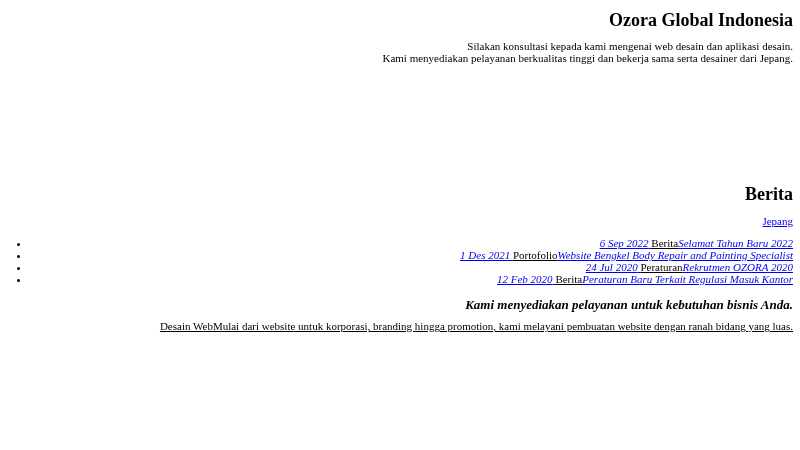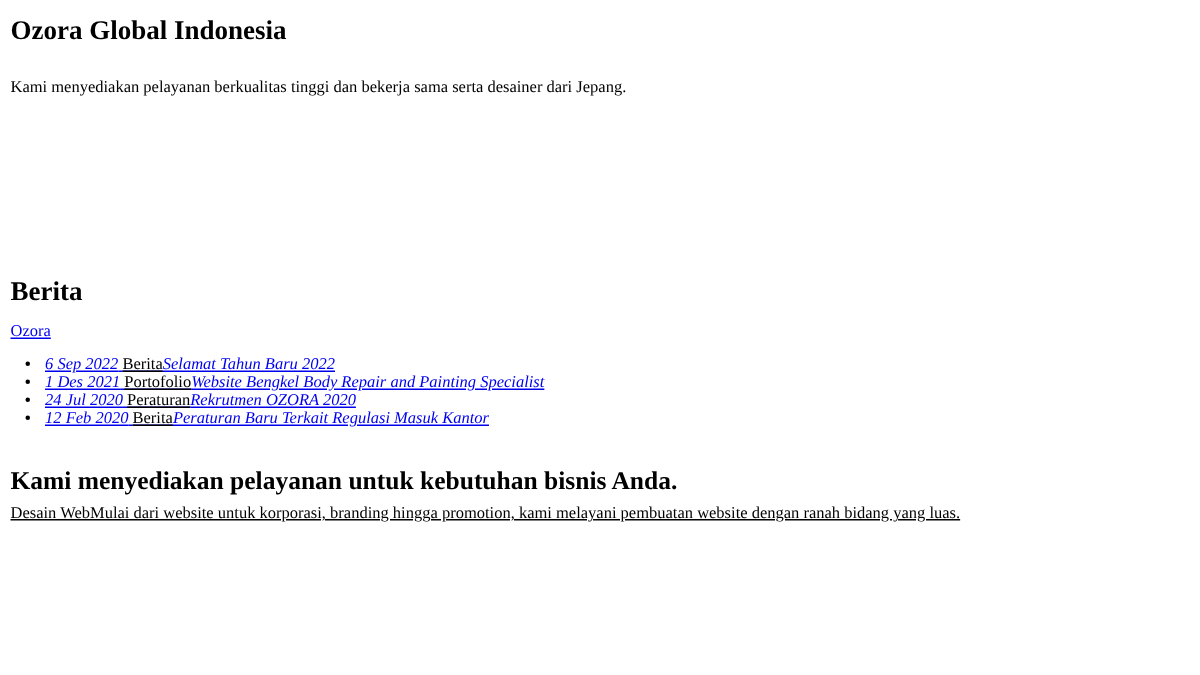--- a/index.html
+++ b/index.html
@@ -1,15 +1,15 @@
 <!DOCTYPE html>
 <html><head>
 <meta charset="utf-8">
 <style>
-  * { box-sizing: border-box; }
+  * { box-sizing: border-box; text-align: right; }
   html, body {
     margin: 0; padding: 0;
     background: #ffffff;
     width: 800px; height: 450px;
     overflow: hidden;
     font-family: "Liberation Serif", "DejaVu Serif", serif;
     color: #000000;
   }
   .page { padding: 0 7px; width: 800px; }
   h1, h2, h3, p, ul { margin: 0; padding: 0; }
@@ -36,42 +36,43 @@
     padding-left: 23px;
     list-style: disc;
     font-size: 11px; line-height: 12px;
   }
   ul.news-list li { margin: 0; padding: 0; }
   .news-date, .news-title { font-style: italic; }
   .news-cat { color: #000000; text-decoration: underline; font-style: normal; }
 
   h2.services-heading { margin-top: 10px; }
   h3.services-subheading {
-    font-size: 17px; line-height: 15px; font-weight: bold;
-    margin-top: 28px;
+    font-size: 13px; line-height: 15px; font-weight: bold;
+    margin-top: 12px;
+    font-style: italic;
   }
   p.service { font-size: 11px; line-height: 12px; }
   p.service-1 { margin-top: 8px; text-decoration: underline; }
   p.service-2 { margin-top: 10px; }
   p.service-3 { margin-top: 11px; }
 </style>
 </head>
 <body>
 
 <div class="page">
 
   <h1 class="site-title">Ozora Global Indonesia</h1>
 
-  <p class="intro"><br><span>Kami menyediakan pelayanan berkualitas tinggi dan bekerja sama serta desainer dari Jepang.</span></p>
+  <p class="intro"><span>Silakan konsultasi kepada kami mengenai web desain dan aplikasi desain.</span><br><span>Kami menyediakan pelayanan berkualitas tinggi dan bekerja sama serta desainer dari Jepang.</span></p>
 
   <div class="banner-space"></div>
 
   <h2 class="section-heading">Berita</h2>
 
-  <p class="all-link-row"><a href="#">Ozora</a></p>
+  <p class="all-link-row"><a href="#">Jepang</a></p>
 
   <ul class="news-list">
     <li><a href="#"><span class="news-date">6 Sep 2022</span>
 <span class="news-cat">Berita</span><span class="news-title">Selamat Tahun Baru 2022</span></a></li>
     <li><a href="#"><span class="news-date">1 Des 2021</span>
 <span class="news-cat">Portofolio</span><span class="news-title">Website Bengkel Body Repair and Painting Specialist</span></a></li>
     <li><a href="#"><span class="news-date">24 Jul 2020</span>
 <span class="news-cat">Peraturan</span><span class="news-title">Rekrutmen OZORA 2020</span></a></li>
     <li><a href="#"><span class="news-date">12 Feb 2020</span>
 <span class="news-cat">Berita</span><span class="news-title">Peraturan Baru Terkait Regulasi Masuk Kantor</span></a></li>

